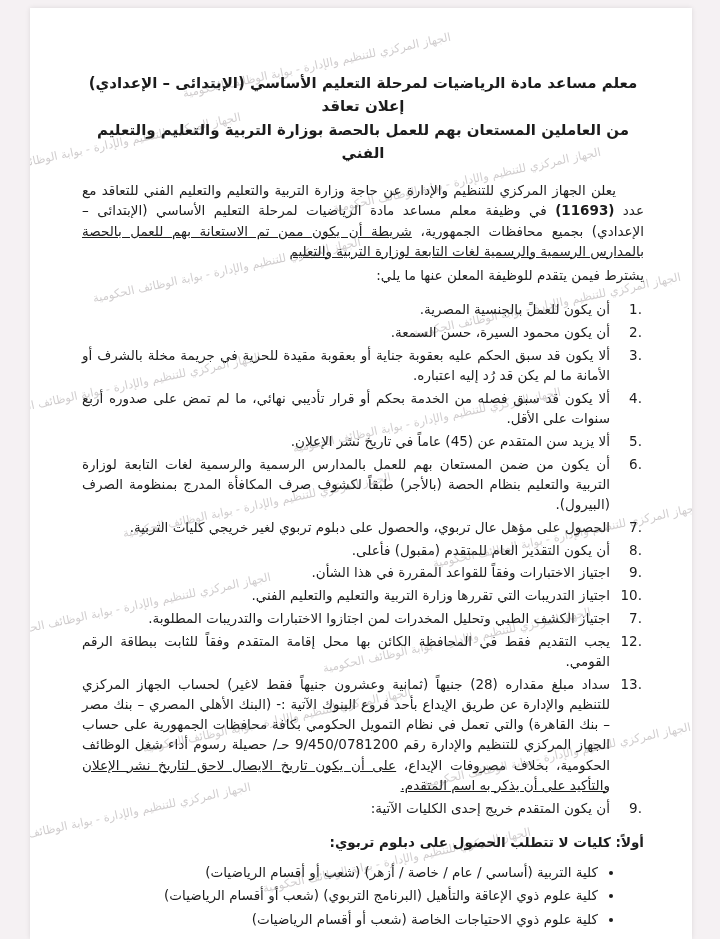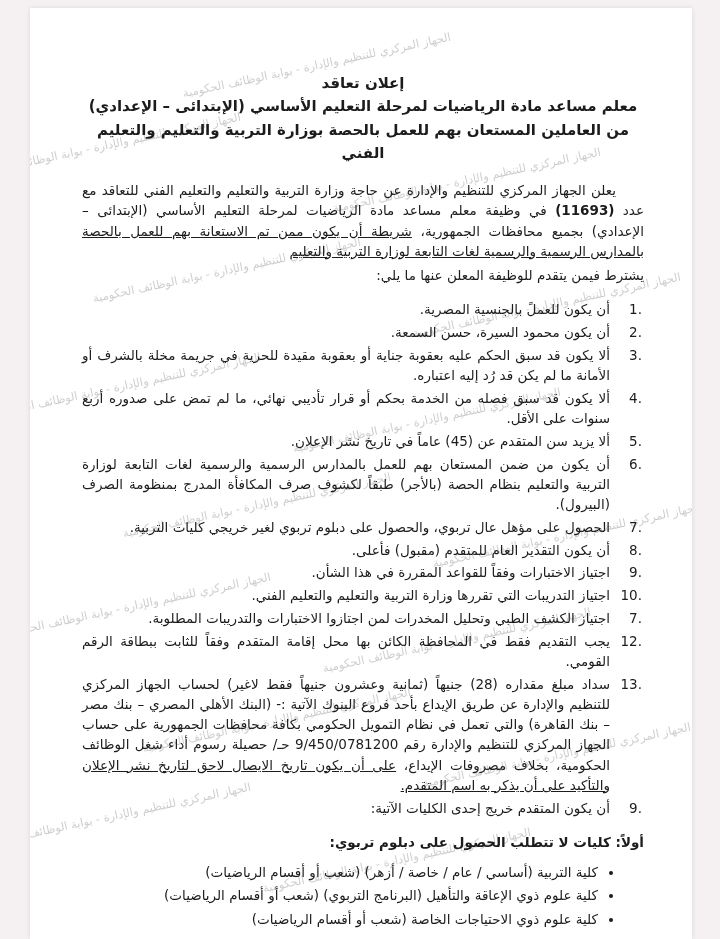--- a/index.html
+++ b/index.html
@@ -102,22 +102,22 @@
     <span class="wm" style="left:290px;top:625px">الجهاز المركزي للتنظيم والإدارة - بوابة الوظائف الحكومية</span>
     <span class="wm" style="left:110px;top:705px">الجهاز المركزي للتنظيم والإدارة - بوابة الوظائف الحكومية</span>
     <span class="wm" style="left:390px;top:740px">الجهاز المركزي للتنظيم والإدارة - بوابة الوظائف الحكومية</span>
     <span class="wm" style="left:-50px;top:800px">الجهاز المركزي للتنظيم والإدارة - بوابة الوظائف الحكومية</span>
     <span class="wm" style="left:230px;top:845px">الجهاز المركزي للتنظيم والإدارة - بوابة الوظائف الحكومية</span>
   </div>
 
   <div class="doc content">
 
     <div class="title-block">
+      <div>معلم مساعد مادة الرياضيات لمرحلة التعليم الأساسي (الإبتدائى – الإعدادي)</div>
       <div>إعلان تعاقد</div>
-      <div>معلم مساعد مادة الرياضيات لمرحلة التعليم الأساسي (الإبتدائى – الإعدادي)</div>
       <div>من العاملين المستعان بهم للعمل بالحصة بوزارة التربية والتعليم والتعليم الفني</div>
     </div>
 
     <p class="intro">
       <span>يعلن الجهاز المركزي للتنظيم والإدارة عن حاجة وزارة التربية والتعليم والتعليم الفني للتعاقد مع عدد</span>
       <b>(11693)</b>
       <span>في وظيفة معلم مساعد مادة الرياضيات لمرحلة التعليم الأساسي (الإبتدائى – الإعدادي) بجميع محافظات الجمهورية،</span>
       <span class="bu">شريطة أن يكون ممن تم الاستعانة بهم للعمل بالحصة بالمدارس الرسمية والرسمية لغات التابعة لوزارة التربية والتعليم</span>
     </p>
 

